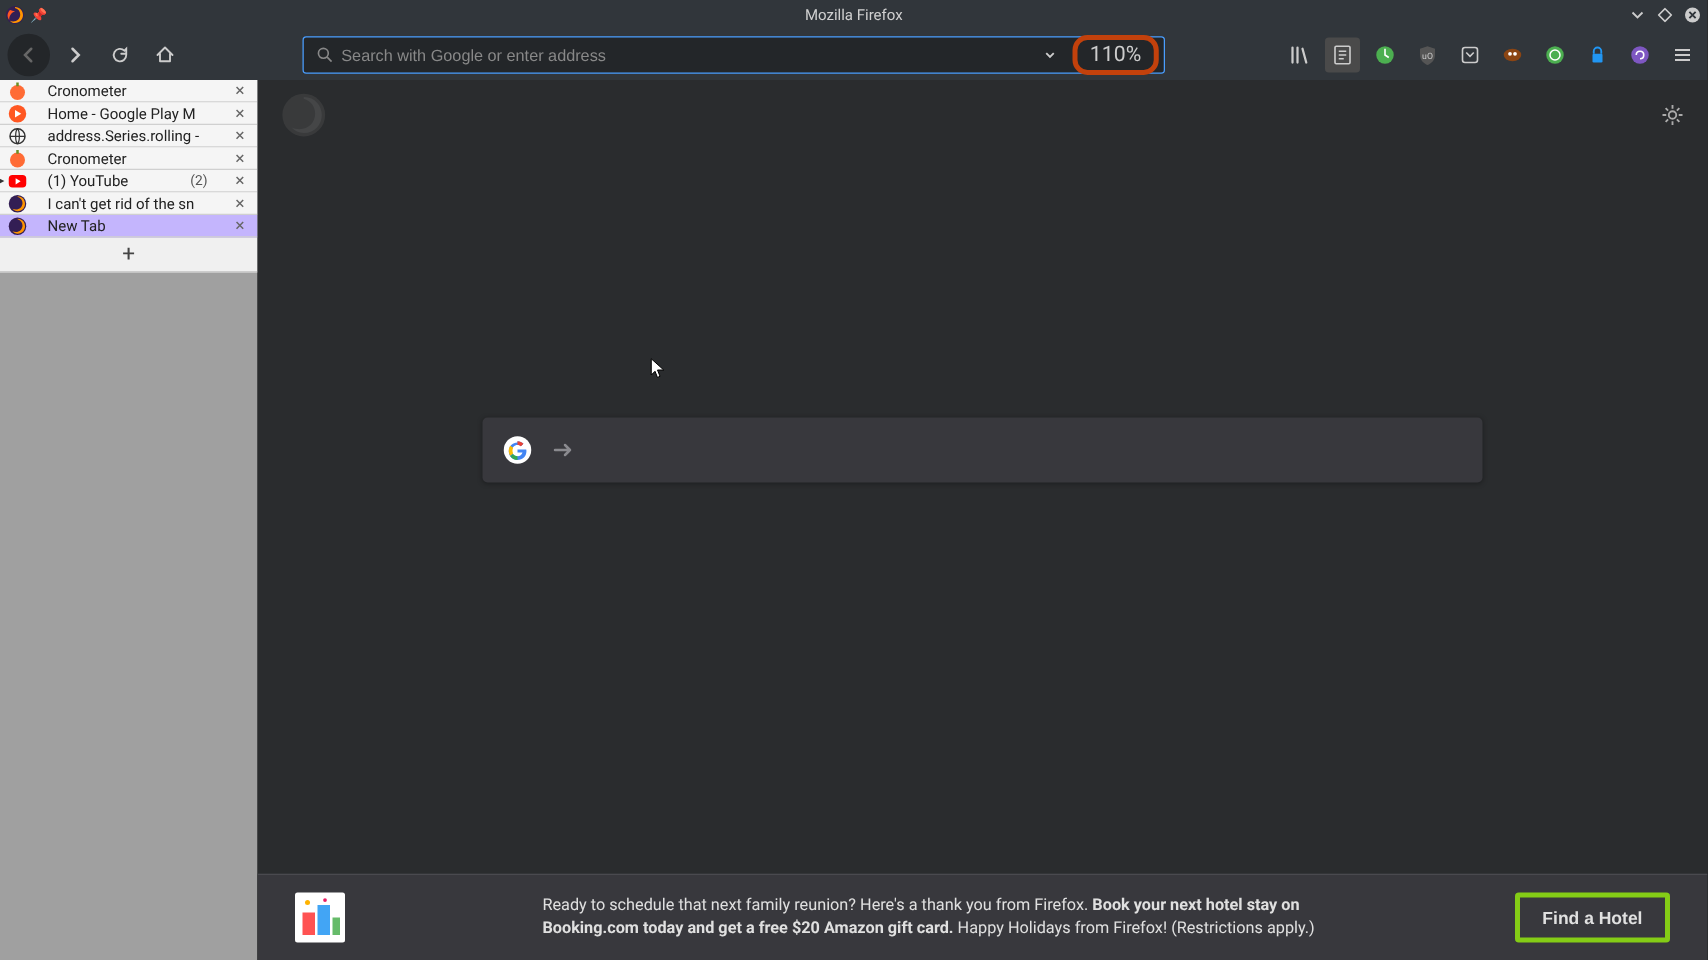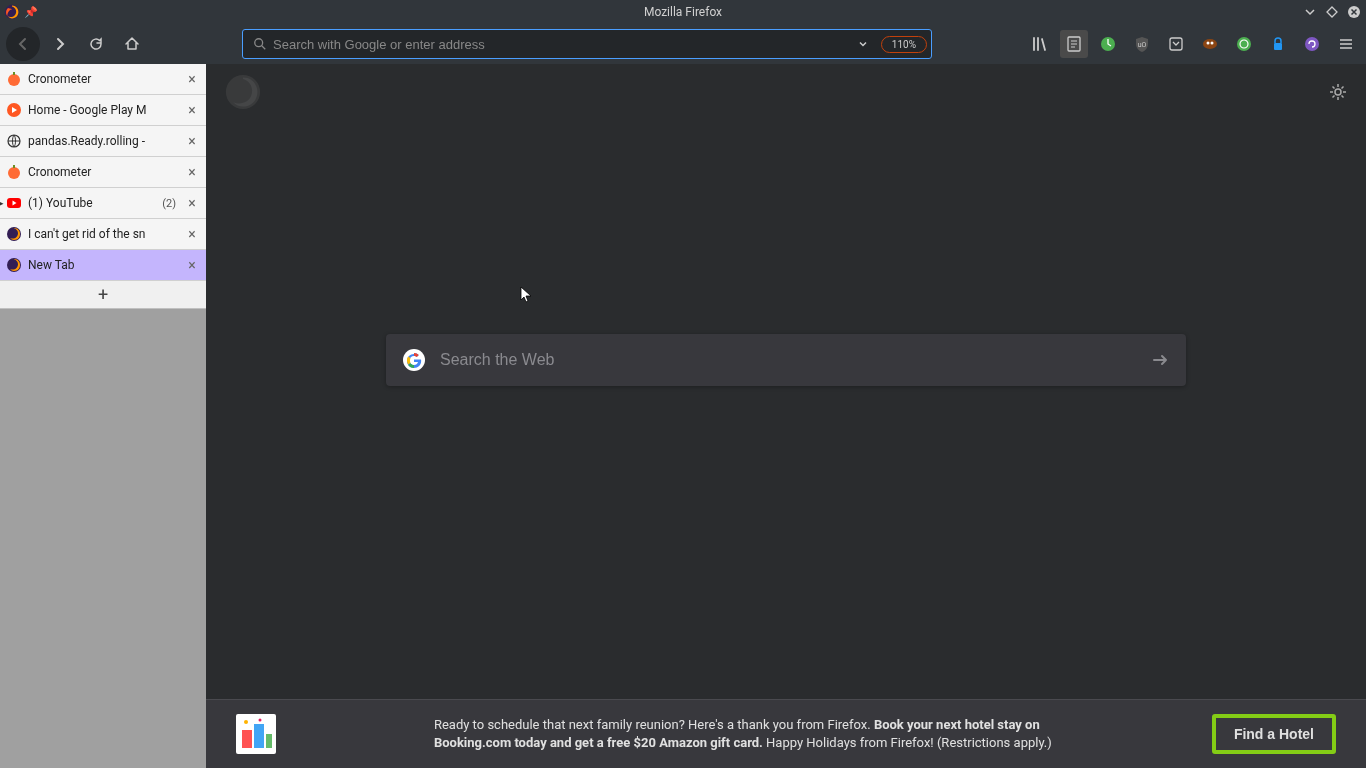--- a/index.html
+++ b/index.html
@@ -17,31 +17,31 @@
     .nav-btn { width: 32px; height: 32px; display: flex; align-items: center; justify-content: center; color: #ccc; border-radius: 4px; cursor: pointer; }
     .nav-btn.disabled { color: #666; cursor: default; }
     .nav-btn.back { background: #232629; border-radius: 50%; width: 34px; height: 34px; }
     
     .urlbar-container { flex: 1; margin: 0 90px 0 90px; display: flex; align-items: center; }
     .urlbar { flex: 1; height: 30px; background: #232629; border: 1px solid #4a9eff; border-radius: 3px; display: flex; align-items: center; padding: 0 4px; }
     .urlbar-search-icon { color: #888; margin: 0 6px; }
     .urlbar-input { flex: 1; background: transparent; border: none; outline: none; color: #f0abfc; font-size: 13px; }
     .urlbar-input::placeholder { color: #888; }
     .urlbar-dropdown { color: #ccc; padding: 0 8px; cursor: pointer; }
-    .zoom-badge { background: #232629; border: 1px solid #c2410c; border-radius: 12px; padding: 2px 10px; font-size: 10px; color: #ccc; margin-left: 4px; cursor: pointer; }
+    .zoom-badge { background: #232629; border: 4px solid #c2410c; border-radius: 12px; padding: 2px 10px; font-size: 17px; color: #ccc; margin-left: 4px; cursor: pointer; }
     
     .toolbar-icons { display: flex; gap: 6px; margin-left: auto; }
     .tb-icon { width: 28px; height: 28px; display: flex; align-items: center; justify-content: center; cursor: pointer; border-radius: 3px; }
     .tb-icon.reader { background: #4a4a4a; }
     
     .main-area { display: flex; height: calc(768px - 64px); }
     
     .tab-sidebar { width: 206px; background: #a0a0a0; display: flex; flex-direction: column; }
     .tab-list { background: #f0f0f0; }
-    .tab-item { height: 31px; display: flex; align-items: center; padding: 0 6px; border-bottom: 1px solid #d0d0d0; background: #f5f5f5; gap: 6px; font-size: 12px; color: #222; cursor: pointer; position: relative; }
+    .tab-item { height: 18px; display: flex; align-items: center; padding: 0 6px; border-bottom: 1px solid #d0d0d0; background: #f5f5f5; gap: 16px; font-size: 12px; color: #222; cursor: pointer; position: relative; }
     .tab-item.active { background: #c4b5fd; justify-content: flex-end; }
     .tab-item.pinned-indicator::before { content: "▸"; position: absolute; left: -1px; font-size: 9px; color: #333; }
     .tab-favicon { width: 16px; height: 16px; flex-shrink: 0; display: flex; align-items: center; justify-content: center; }
     .tab-title { flex: 1; overflow: hidden; white-space: nowrap; text-overflow: ellipsis; }
     .tab-count { color: #555; font-size: 11px; margin-right: 2px; }
     .tab-close { width: 16px; height: 16px; display: flex; align-items: center; justify-content: center; color: #666; cursor: pointer; font-size: 14px; }
     .newtab-btn { height: 28px; display: flex; align-items: center; justify-content: center; background: #f0f0f0; cursor: pointer; font-size: 18px; color: #444; border-bottom: 1px solid #c0c0c0; }
     
     .content-area { flex: 1; background: #2a2c2e; position: relative; display: flex; flex-direction: column; }
     .content-header { height: 55px; display: flex; align-items: center; justify-content: space-between; padding: 0 18px; }
@@ -228,21 +228,21 @@
 
     <span class="tab-close">×</span>
   </div>
         <div class="tab-item">
     <span class="tab-favicon">
             <svg viewBox="0 0 16 16">
               <circle cx="8" cy="8" r="6" stroke="#333" stroke-width="1.2" fill="none"></circle>
               <path d="M2 8h12M8 2c2 2 2 10 0 12M8 2c-2 2-2 10 0 12" stroke="#333" stroke-width="1" fill="none"></path>
             </svg>
           </span>
-    <span class="tab-title">pandas.Ready.rolling -</span>
+    <span class="tab-title">address.Series.rolling -</span>
 
     <span class="tab-close">×</span>
   </div>
         <div class="tab-item">
     <span class="tab-favicon">
             <svg viewBox="0 0 16 16">
               <circle cx="8" cy="9" r="6" fill="#ff6b35"></circle>
               <rect x="7" y="1" width="2" height="3" fill="#6b8e23"></rect>
             </svg>
           </span>
@@ -313,21 +313,20 @@
       <div class="search-box">
         <span class="google-icon">
           <svg viewBox="0 0 48 48">
               <circle cx="24" cy="24" r="22" fill="#fff"></circle>
               <path d="M24 10c4 0 7 1.5 9.5 4l-4 4C28 16.5 26 16 24 16c-5 0-9 4-9 9s4 9 9 9c4 0 7-2.5 8-6h-8v-5h14c.2 1 .3 2 .3 3 0 8-6 14-14.3 14-8 0-14-6-14-14s6-14 14-14z" fill="#4285f4"></path>
               <path d="M24 10c4 0 7 1.5 9.5 4l-4 4C28 16.5 26 16 24 16v-6z" fill="#ea4335"></path>
               <path d="M10 25c0-3 1-6 2.5-8l4.5 3.5c-.6 1.3-1 2.8-1 4.5s.4 3.2 1 4.5L12.5 33C11 31 10 28 10 25z" fill="#fbbc05"></path>
               <path d="M24 34c-3 0-5.5-1.3-7-3.5l-4.5 3.5c2.5 3.5 6.5 6 11.5 6v-6z" fill="#34a853"></path>
             </svg>
         </span>
-        <input class="search-input" placeholder="Search the Web" style="">
         <span class="search-arrow">
           <svg width="20" height="20" viewBox="0 0 20 20">
               <path d="M4 10h12M12 6l4 4-4 4" stroke="#8a8a8f" stroke-width="2" fill="none" stroke-linecap="round" stroke-linejoin="round"></path>
             </svg>
         </span>
       </div>
     </div>
 
     <div class="promo-bar">
       <div class="promo-icon">

